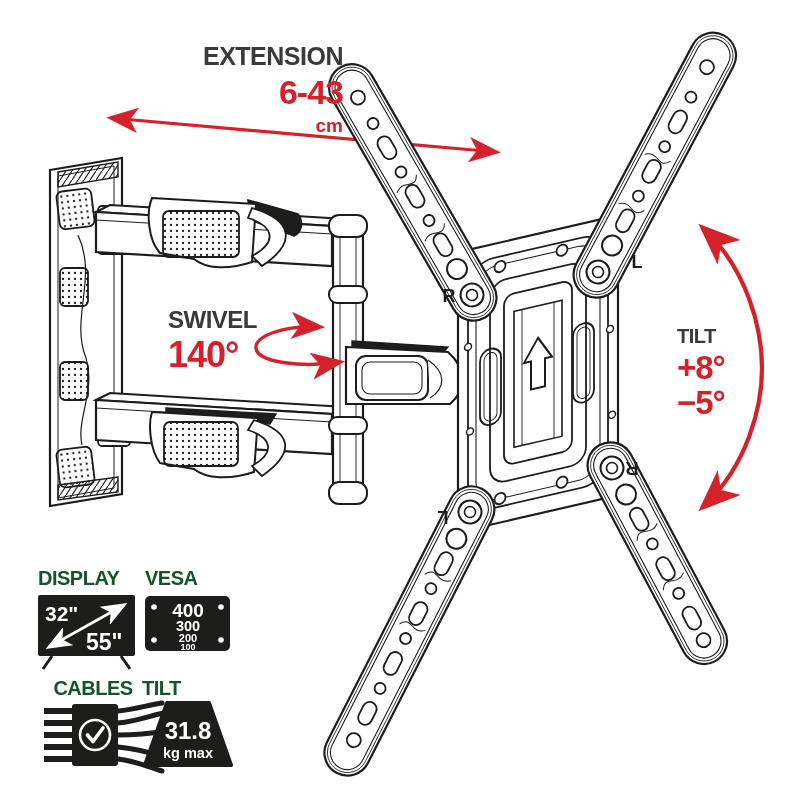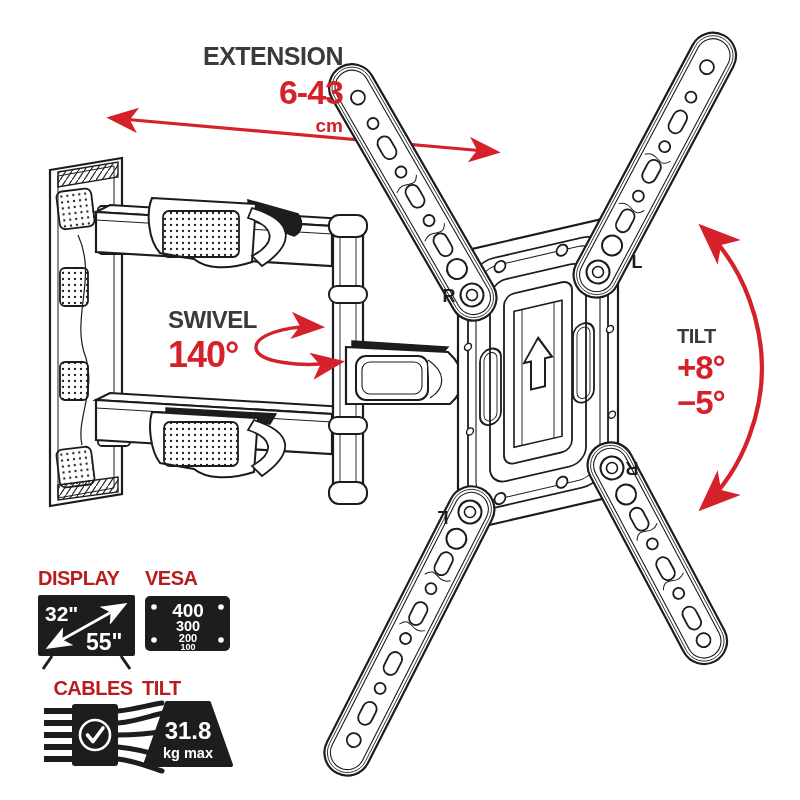--- a/index.html
+++ b/index.html
@@ -15,21 +15,21 @@
   .ext-row{display:flex;align-items:flex-end;gap:7px;margin-top:6px;flex-direction:column;}
   .ext-num{font-size:34px;}
   .ext-unit{font-size:19px;letter-spacing:0;}
   .swivel-block{left:168px;top:308px;}
   .swivel-title{font-size:24px;}
   .swivel-num{font-size:36px;margin-top:5px;}
   .tilt-block{left:677px;top:326px;}
   .tilt-title{font-size:20px;}
   .tilt-num{font-size:33px;margin-top:5px;}
   .tilt-num + .tilt-num{margin-top:2px;}
-  .badge-label{font-weight:bold;font-size:20px;letter-spacing:-0.5px;color:#b91c1c;line-height:1;}
+  .badge-label{font-weight:bold;font-size:20px;letter-spacing:-0.5px;color:#14532d;line-height:1;}
   .lbl-left{text-align:left;}
   .lbl-center{text-align:left;}
 </style>
 </head>
 <body>
 
 <div class="canvas">
 
   <svg class="abs" style="left:0;top:0" width="800" height="800" viewBox="0 0 800 800">
     <defs>

